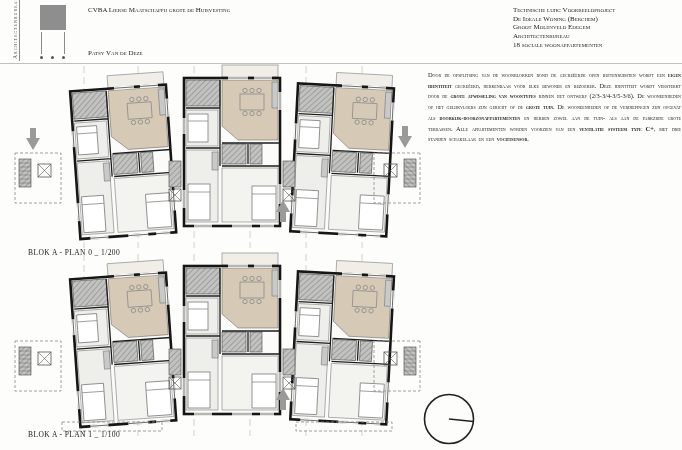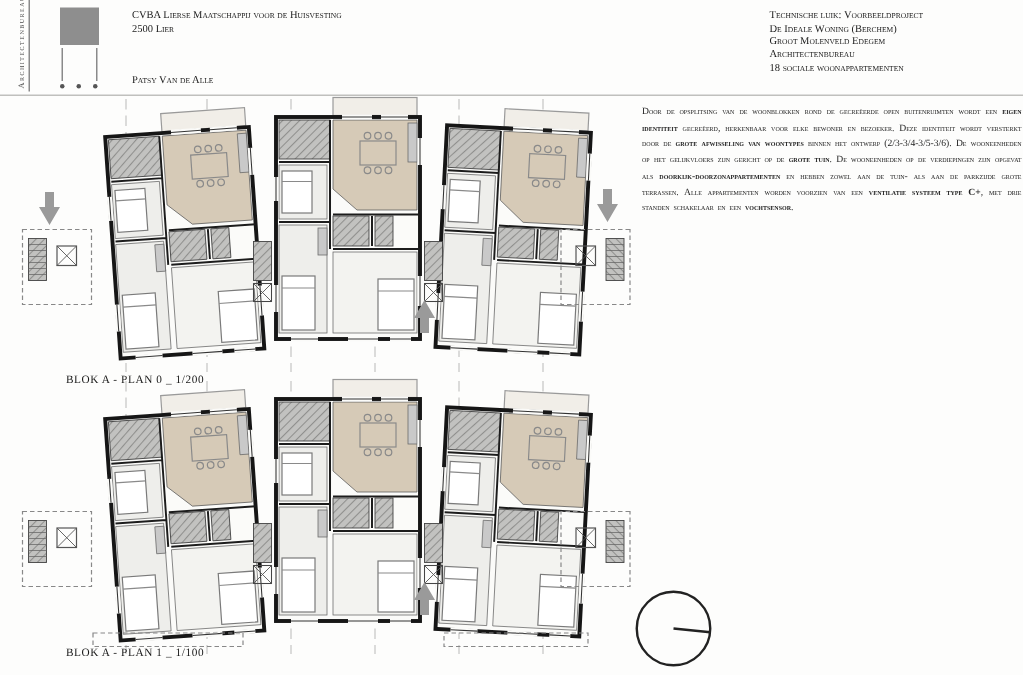--- a/index.html
+++ b/index.html
@@ -24,21 +24,21 @@
 
   
   .desc{
     position:absolute;left:428px;top:70px;width:253px;
     font-size:6.4px;line-height:10.7px;text-align:justify;
     color:#222;font-variant:small-caps;word-spacing:1px;
   }
   .desc .seg-b{font-weight:bold;}
 
   
-  .plan-label{position:absolute;left:44px;font-size:7.5px;letter-spacing:.4px;color:#1a1a1a;}
+  .plan-label{position:absolute;left:28px;font-size:7.5px;letter-spacing:.4px;color:#1a1a1a;}
 
   
   svg{display:block}
   symbol{overflow:visible}
   .plan-svg{position:absolute;left:0;}
   .terrace{fill:#f1eee8;stroke:#9a9a9a;stroke-width:.8}
   .body{fill:#fbfbf9;stroke:var(--wall);stroke-width:2.6}
   .beige{fill:var(--beige);stroke:#555;stroke-width:.5}
   .hatch{fill:url(#hatchG);stroke:#444;stroke-width:.6}
   .room{fill:#eeeeeb;stroke:#666;stroke-width:.5}
@@ -119,24 +119,23 @@
   <div class="vert-label">Architectenbureau</div>
 
   <div class="logo-square"></div>
   <div class="logo-line" style="left:41px"></div>
   <div class="logo-line" style="left:64px"></div>
   <div class="logo-dot" style="left:40px"></div>
   <div class="logo-dot" style="left:51px"></div>
   <div class="logo-dot" style="left:62px"></div>
 
   <div class="hdr-block" style="left:88px;top:6px">
-    <div>CVBA Lierse Maatschappij voor de Huisvesting</div>
-    <div>2500 Lier</div>
+    <div>CVBA Lierse Maatschappij grote de Huisvesting</div>
   </div>
-  <div class="hdr-block" style="left:88px;top:49px">Patsy Van de Alle</div>
+  <div class="hdr-block" style="left:88px;top:49px">Patsy Van de Deze</div>
 
   <div class="hdr-block" style="left:513px;top:6px">
     <div>Technische luik: Voorbeeldproject</div>
     <div>De Ideale Woning (Berchem)</div>
   </div>
   <div class="hdr-block" style="left:513px;top:23px">
     <div>Groot Molenveld Edegem</div>
     <div>Architectenbureau</div>
     <div>18 sociale woonappartementen</div>
   </div>

